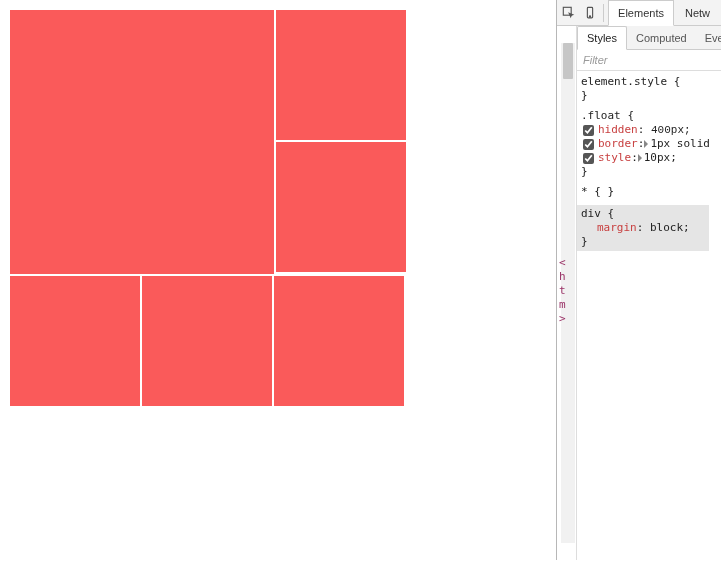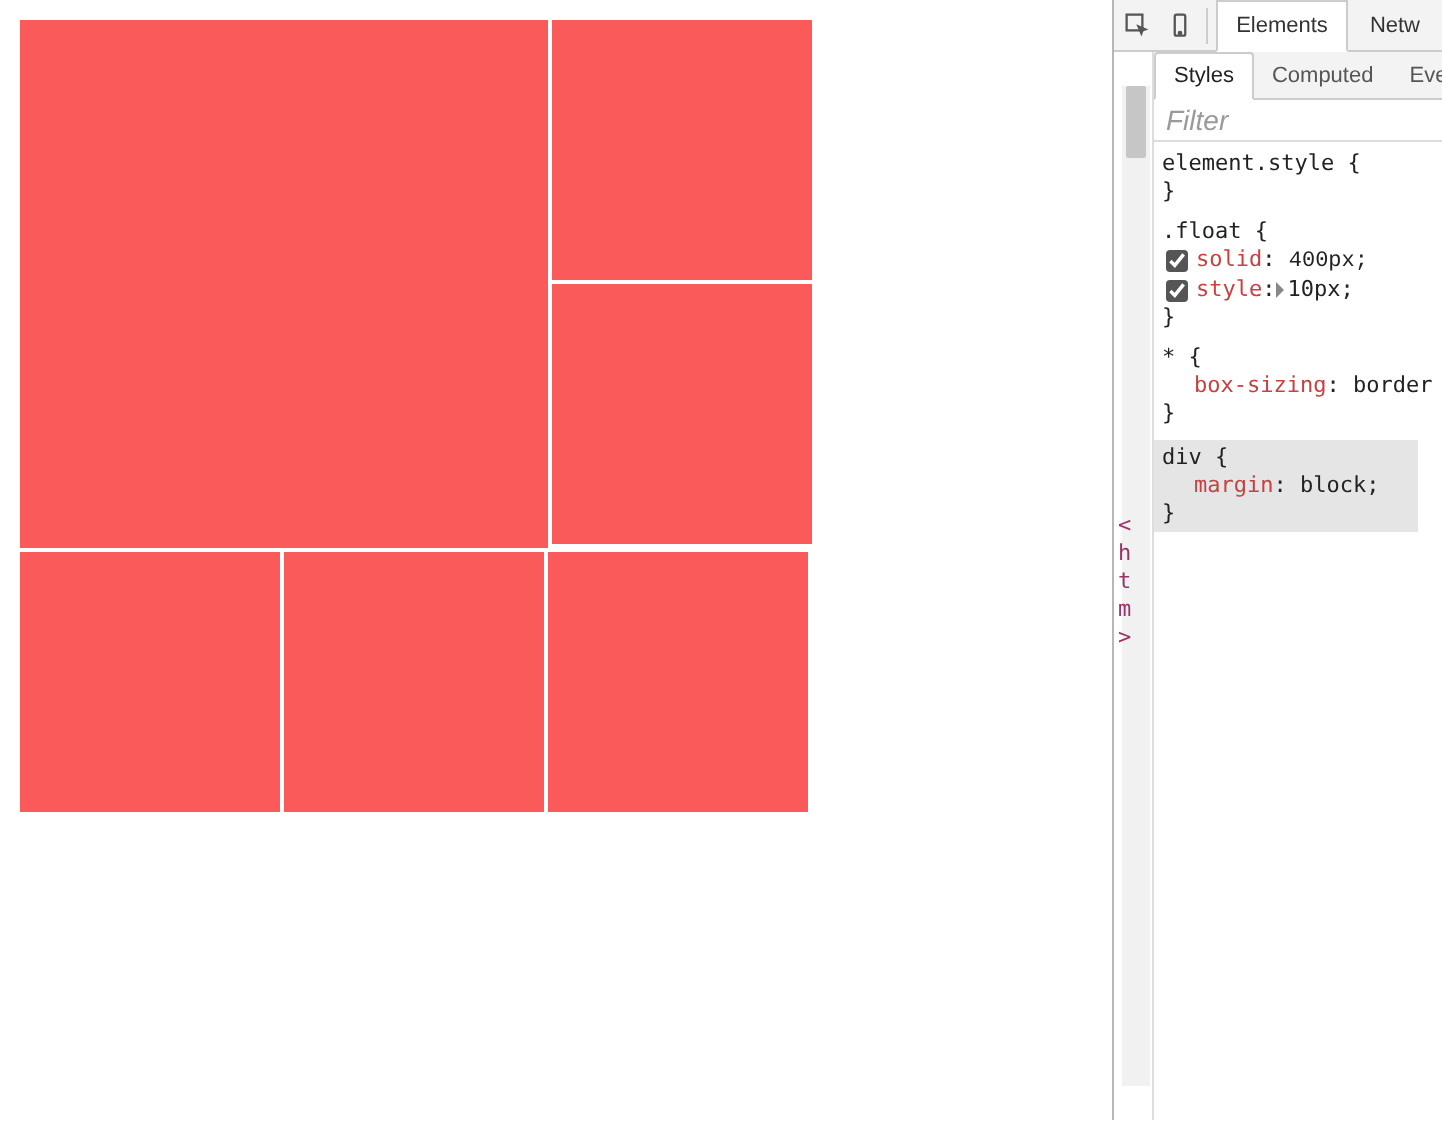--- a/index.html
+++ b/index.html
@@ -158,21 +158,21 @@
   .filter-row {
     border-bottom: 1px solid #ddd;
     padding: 0;
   }
   .filter-input {
     width: 100%;
     height: 20px;
     border: none;
     outline: none;
     padding: 0 6px;
-    font-size: 14px;
+    font-size: 11px;
     color: #333;
     font-style: italic;
   }
   .filter-input::placeholder { color: #9a9a9a; font-style: italic; }
 
   
   .rules {
     flex: 1;
     overflow: hidden;
     font-family: Menlo, Consolas, monospace;
@@ -282,35 +282,36 @@
           <span class="sel">element.style</span>
           <span class="brace"> {</span><br>
           <span class="brace">}</span>
         </div>
 
         <div class="rule-block">
           <span class="sel">.float</span>
           <span class="brace"> {</span>
           <div class="decl">
             <input type="checkbox" class="cb" checked="" style="">
-            <span><span class="prop">solid</span><span class="colon">: </span><span class="val-edit">400px;</span></span>
+            <span><span class="prop">hidden</span><span class="colon">: </span><span class="val-edit">400px;</span></span>
+          </div>
+          <div class="decl">
+            <input type="checkbox" class="cb" checked="" style="">
+            <span><span class="prop">border</span><span class="colon">:</span><span class="tri"></span><span class="val">1px solid</span></span>
           </div>
           <div class="decl">
             <input type="checkbox" class="cb" checked="" style="">
             <span><span class="prop">style</span><span class="colon">:</span><span class="tri"></span><span class="val">10px;</span></span>
           </div>
           <span class="brace">}</span>
         </div>
 
         <div class="rule-block">
           <span class="sel">*</span>
           <span class="brace"> {</span>
-          <div class="decl indent">
-            <span><span class="prop">box-sizing</span><span class="colon">: </span><span class="val">border</span></span>
-          </div>
           <span class="brace">}</span>
         </div>
 
         <div class="rule-block ua">
           <span class="sel">div</span>
           <span class="brace"> {</span>
           <div class="decl indent">
             <span><span class="prop">margin</span><span class="colon">: </span><span class="val">block;</span></span>
           </div>
           <span class="brace">}</span>

